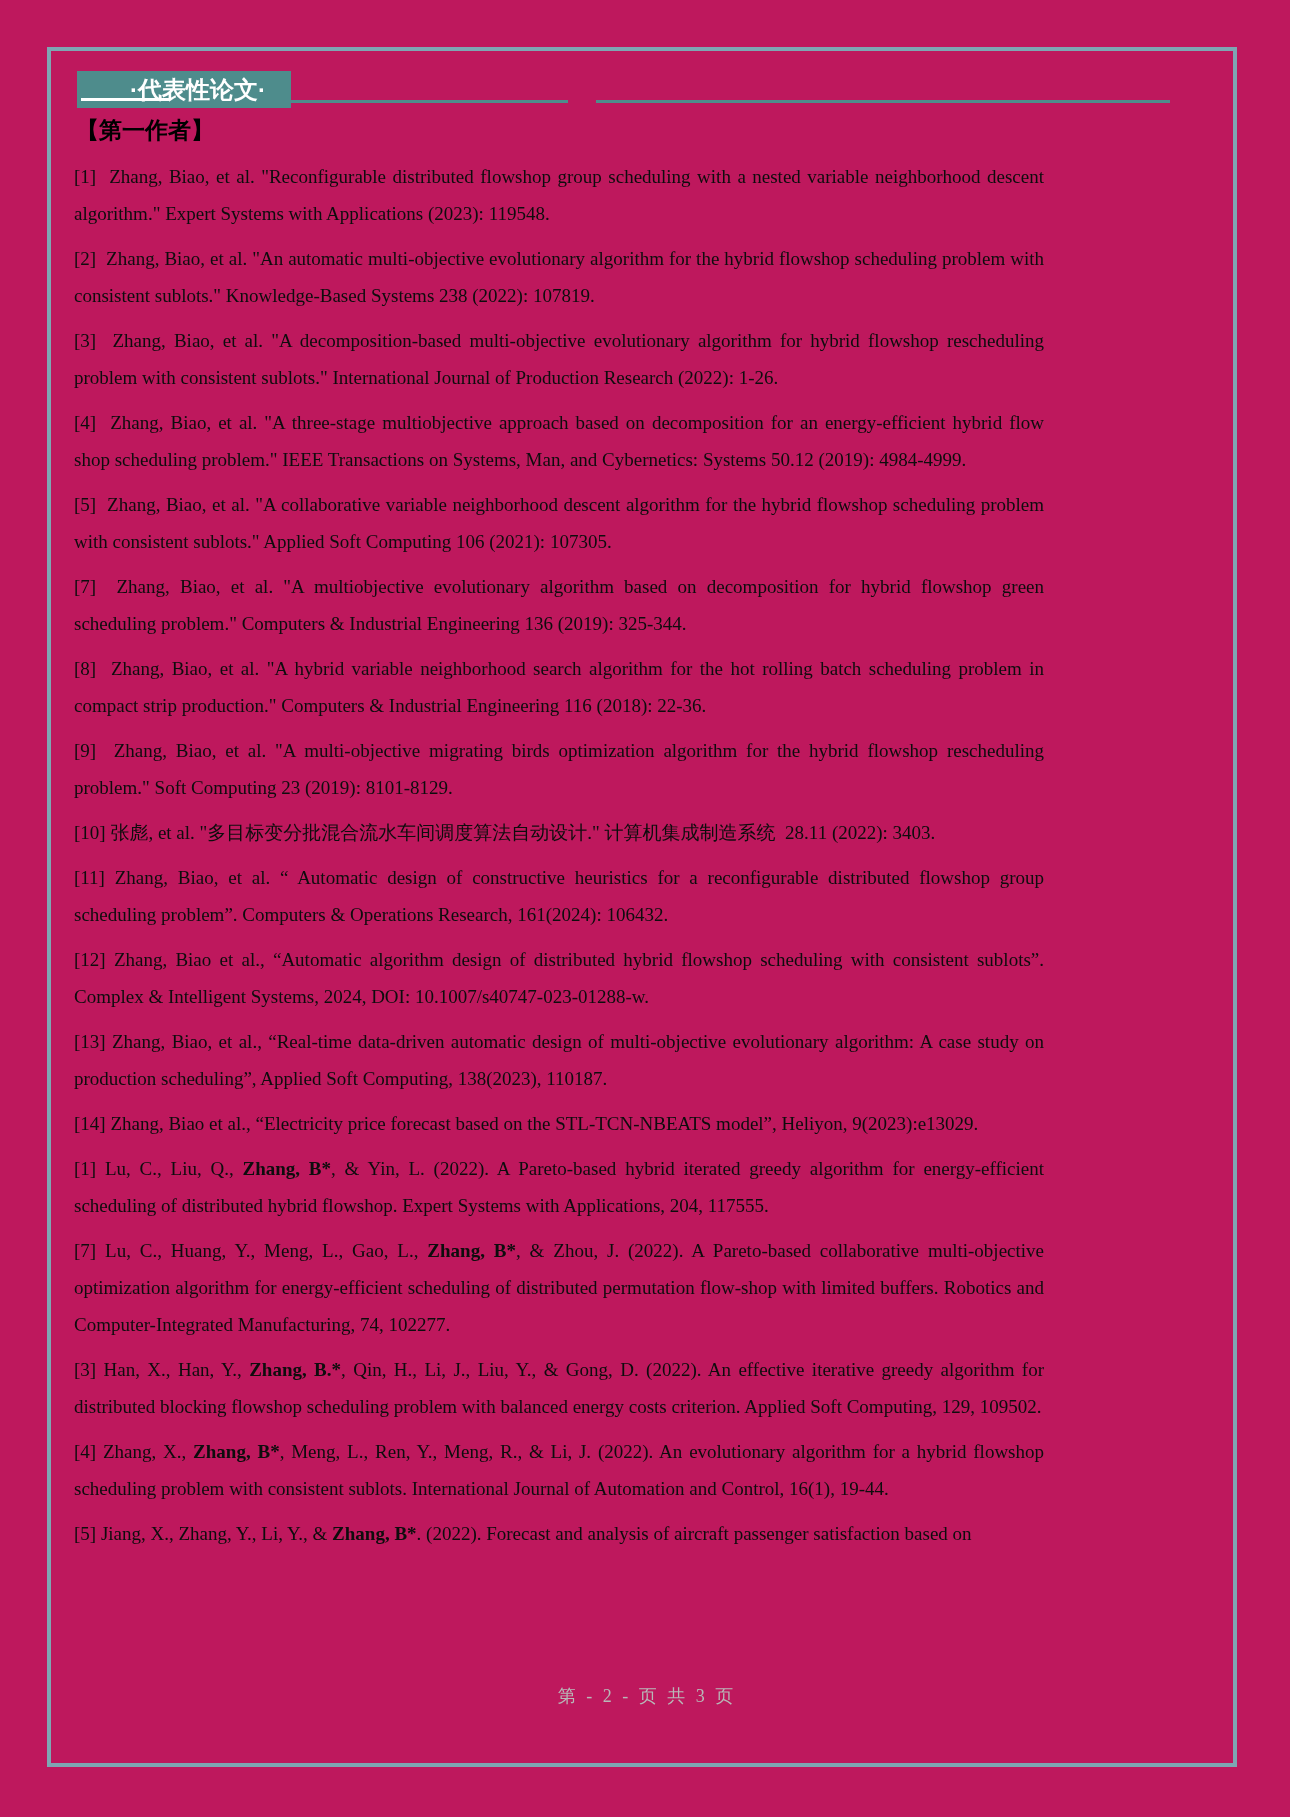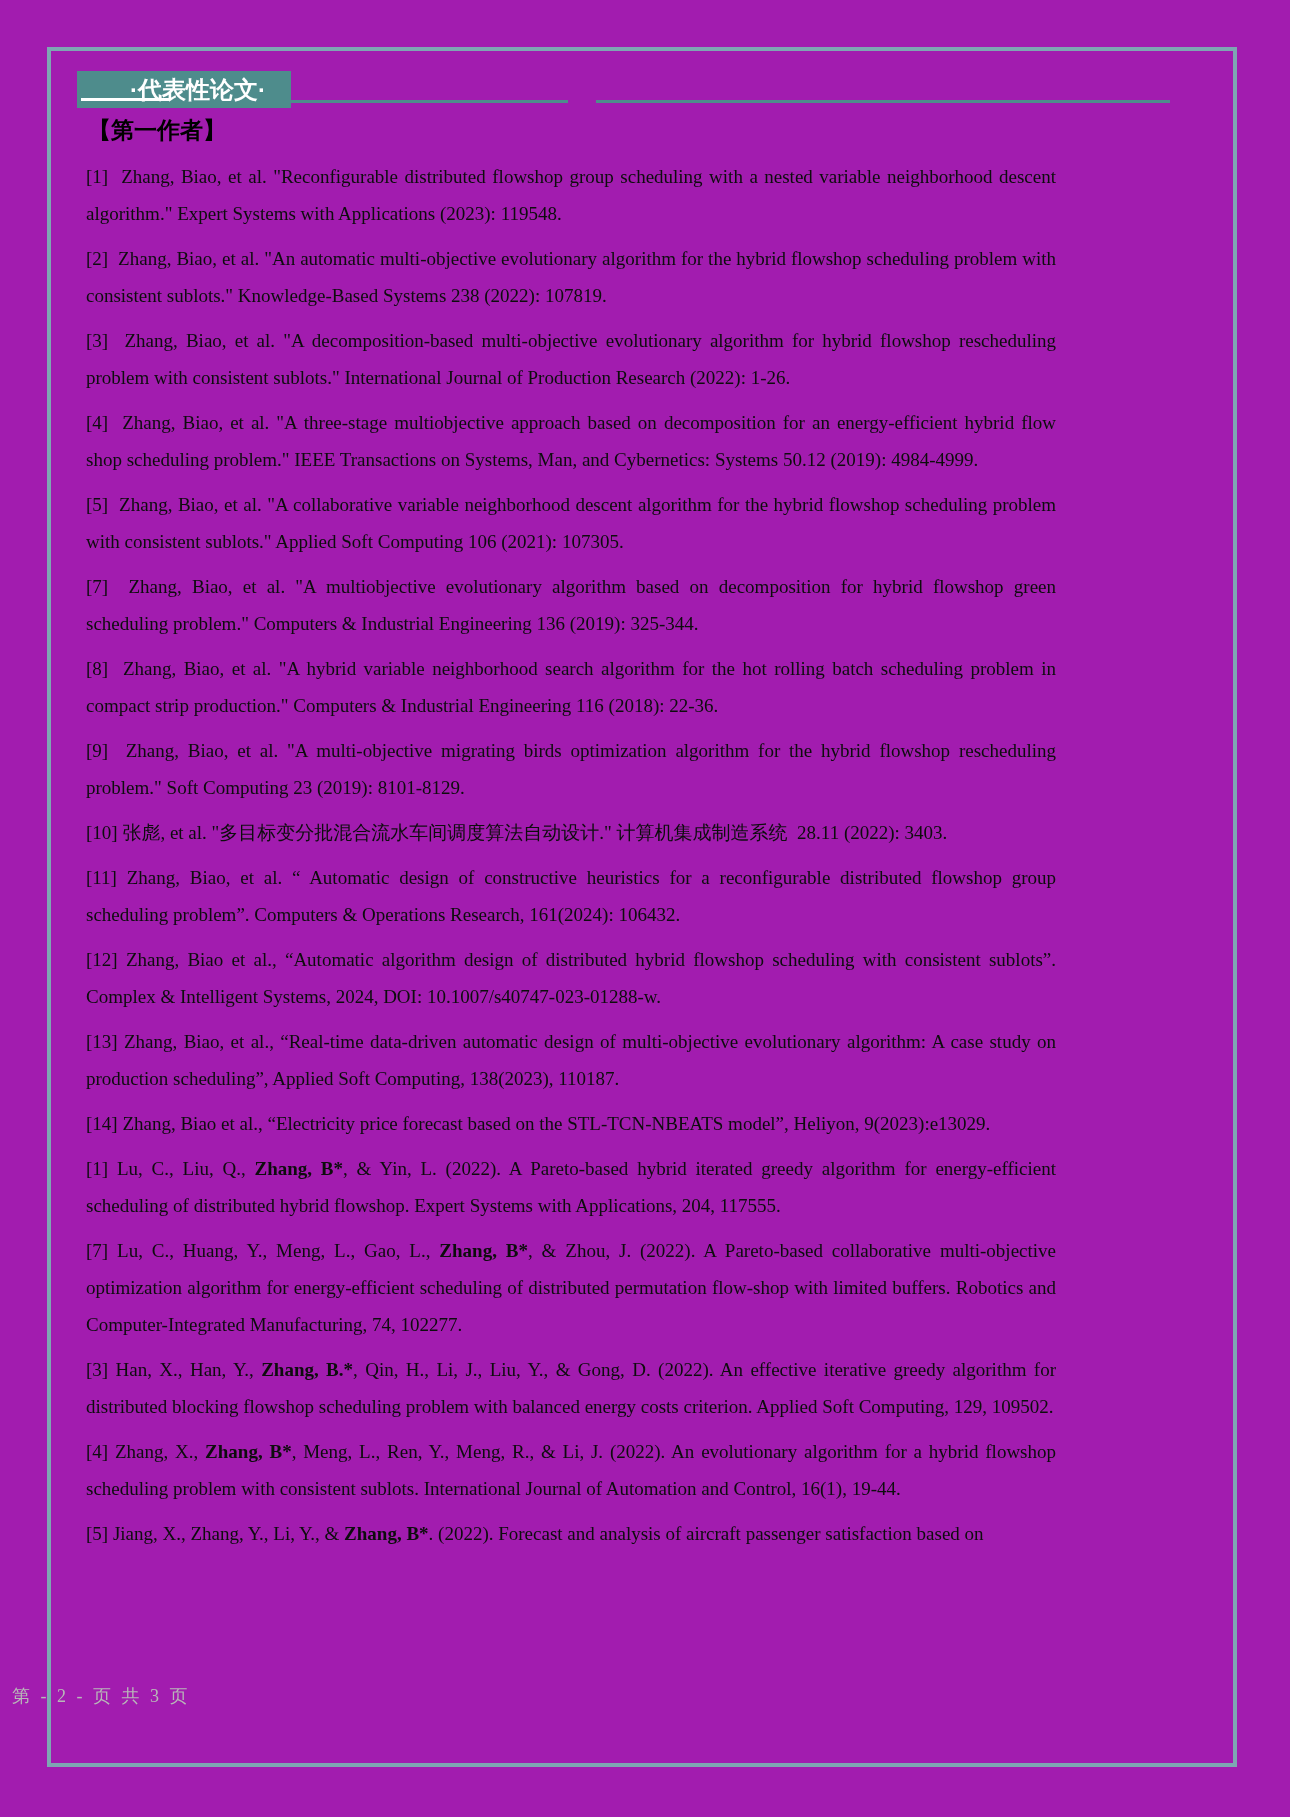--- a/index.html
+++ b/index.html
@@ -1,20 +1,20 @@
 <!DOCTYPE html>
 <html><head>
 <meta charset="utf-8">
 <style>
   html, body { margin: 0; padding: 0; background: #ffffff; }
   .page {
     position: relative;
     width: 1290px;
     height: 1817px;
-    background: #a21caf;
+    background: #be185d;
     overflow: hidden;
     font-family: "Liberation Serif", serif;
     color: #111111;
   }
   .frame {
     position: absolute;
     left: 47px; top: 47px;
     width: 1190px; height: 1720px;
     box-sizing: border-box;
     border: 4px solid var(--frame, #7ea6b3);
@@ -46,21 +46,21 @@
   .rule {
     position: absolute;
     top: 100px;
     height: 3px;
     background: var(--teal, #4e8c8c);
   }
   .rule-1 { left: 291px; width: 277px; }
   .rule-2 { left: 596px; width: 574px; }
   .content {
     position: absolute;
-    left: 78px; top: 108px;
+    left: 66px; top: 108px;
     width: 986px;
   }
   .sec-heading {
     font-family: "Liberation Sans", sans-serif;
     font-weight: bold;
     font-size: 23px;
     color: #000000;
     margin: 2px 0 2px 10px;
     line-height: 40px;
   }
@@ -69,21 +69,21 @@
     font-size: 19px;
     line-height: 37px;
     text-align: justify;
     color: #0d0d0d;
   }
   p.ref .bold { font-weight: bold; }
   .footer {
     position: absolute;
     left: 0; right: 8px;
     top: 1684px;
-    text-align: left;
+    text-align: center;
     font-size: 18px;
     letter-spacing: 3px;
     color: var(--footer-gray, #b8b8b8);
     padding-left: 12px;
   }
 </style>
 </head>
 <body>
 
 <div class="page" style="--teal: #4e8c8c; --frame: #7ea6b3; --footer-gray: #b8b8b8;">

